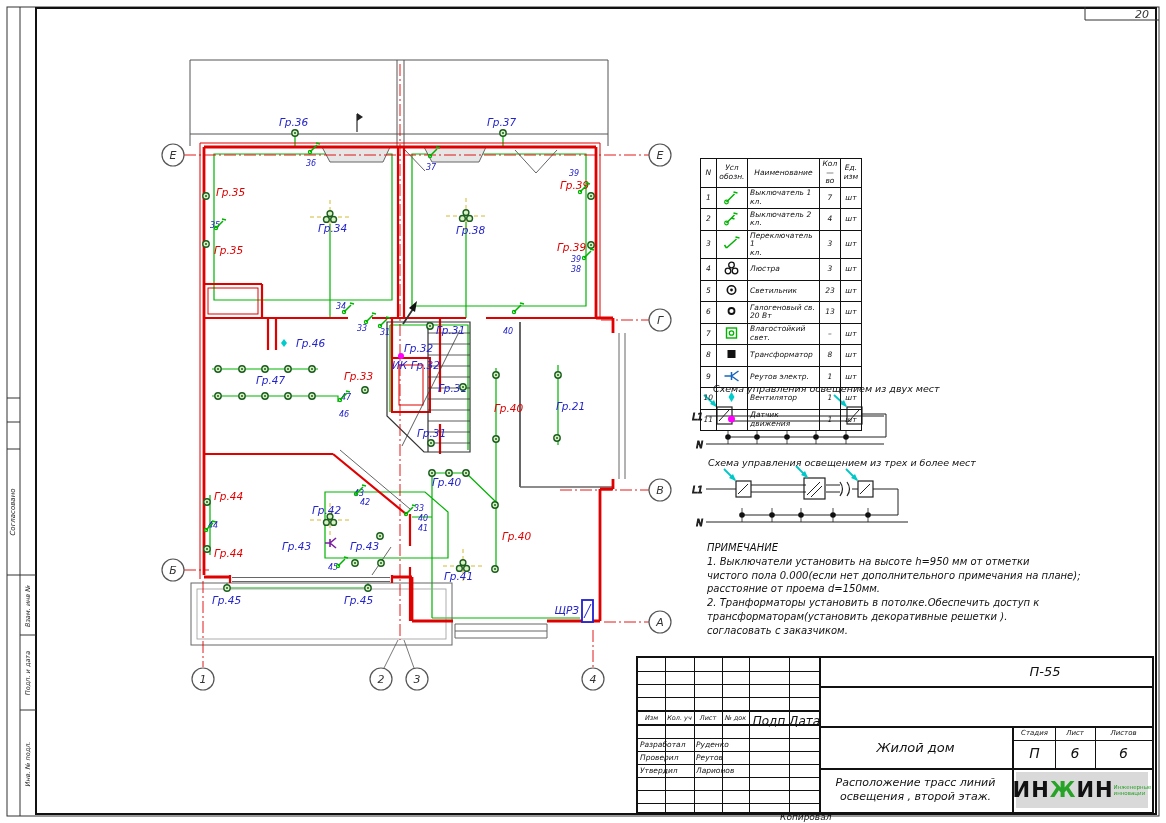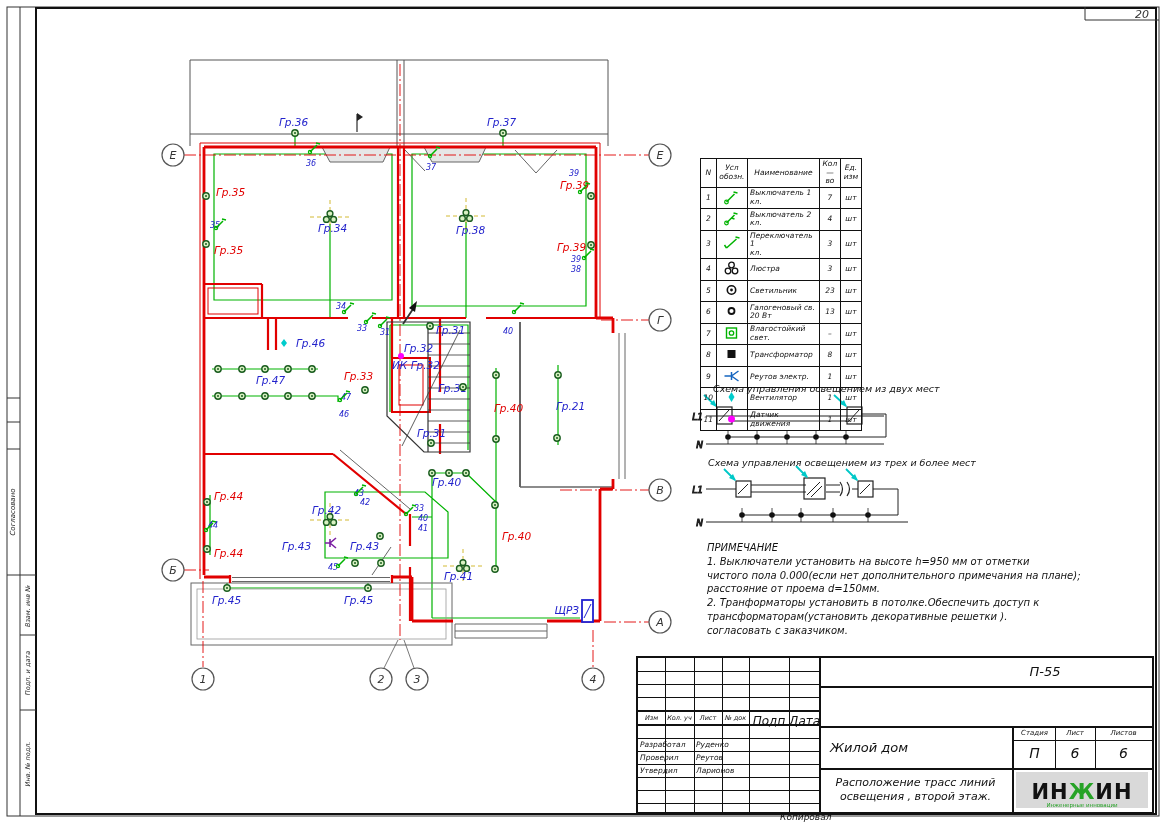--- a/index.html
+++ b/index.html
@@ -20,22 +20,22 @@
   table.legend td.c{text-align:center;}
   
   .notes{font-size:10px;line-height:13.8px;color:#111;font-style:italic;}
   
   
   .tb{border:2px solid #111;}
   .tbl{position:absolute;background:#111;}
   .tb-text{position:absolute;font-style:italic;color:#111;overflow:hidden;white-space:nowrap;}
   .vtext{position:absolute;font-style:italic;color:#222;transform:rotate(-90deg);transform-origin:center;
          font-size:7px;white-space:nowrap;text-align:center;}
-  .logo-box{position:absolute;background:#d9d9d9;display:flex;flex-direction:column;
-            align-items:center;justify-content:flex-end;}
+  .logo-box{position:absolute;background:#d9d9d9;display:flex;flex-direction:row;
+            align-items:center;justify-content:center;}
   .logo-main{font-weight:bold;font-size:21px;letter-spacing:1px;color:#111;font-style:normal;line-height:20px;}
   .logo-main .g{color:#27a327;}
   .logo-sub{font-size:5.5px;color:#27a327;line-height:6px;}
 </style>
 </head>
 <body>
 
 <div class="sheet">
 
 <svg id="plan-svg" width="1166" height="823" viewBox="0 0 1166 823" style="position:absolute;left:0;top:0;">
@@ -542,21 +542,21 @@
 
   <div class="tb-text" style="left:2px;top:82px;width:54px;font-size:7.5px;">Разработал</div>
   <div class="tb-text" style="left:58px;top:82px;width:52px;font-size:7.5px;">Руденко</div>
   <div class="tb-text" style="left:2px;top:95px;width:54px;font-size:7.5px;">Проверил</div>
   <div class="tb-text" style="left:58px;top:95px;width:52px;font-size:7.5px;">Реутов</div>
   <div class="tb-text" style="left:2px;top:108px;width:54px;font-size:7.5px;">Утвердил</div>
   <div class="tb-text" style="left:58px;top:108px;width:52px;font-size:7.5px;">Ларионов</div>
 
   <div class="tb-text" style="left:300px;top:6px;width:214px;font-size:13px;text-align:center;">П-55</div>
 
-  <div class="tb-text" style="left:181px;top:82px;width:193px;font-size:13px;padding-left:11px;">Жилой дом</div>
+  <div class="tb-text" style="left:181px;top:82px;width:193px;font-size:13px;text-align:center;">Жилой дом</div>
 
   <div class="tb-text" style="left:181px;top:118px;width:193px;font-size:11px;text-align:center;">Расположение трасс линий</div>
   <div class="tb-text" style="left:181px;top:132px;width:193px;font-size:11px;text-align:center;">освещения , второй этаж.</div>
 
   <div class="tb-text" style="left:376px;top:71px;width:41px;font-size:7px;text-align:center;">Стадия</div>
   <div class="tb-text" style="left:417px;top:71px;width:40px;font-size:7px;text-align:center;">Лист</div>
   <div class="tb-text" style="left:457px;top:71px;width:57px;font-size:7px;text-align:center;">Листов</div>
   <div class="tb-text" style="left:376px;top:87px;width:41px;font-size:14px;text-align:center;">П</div>
   <div class="tb-text" style="left:417px;top:87px;width:40px;font-size:14px;text-align:center;">6</div>
   <div class="tb-text" style="left:457px;top:87px;width:57px;font-size:14px;text-align:center;">6</div>

